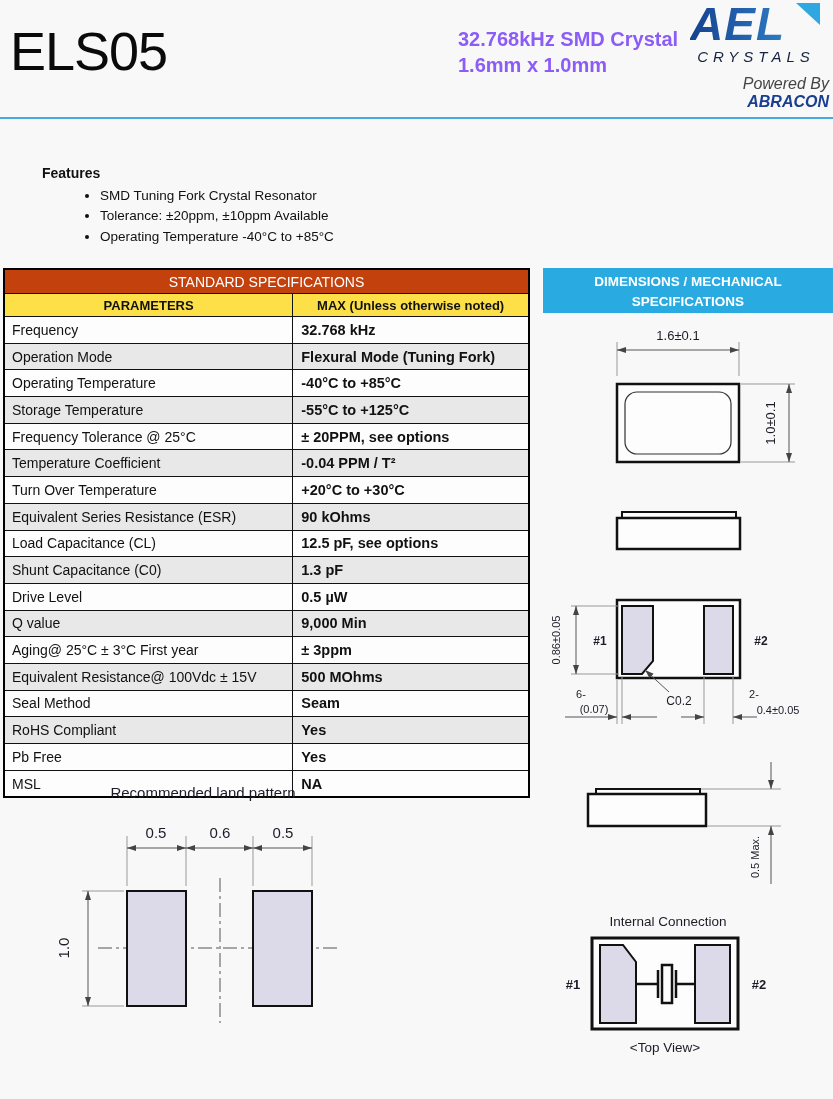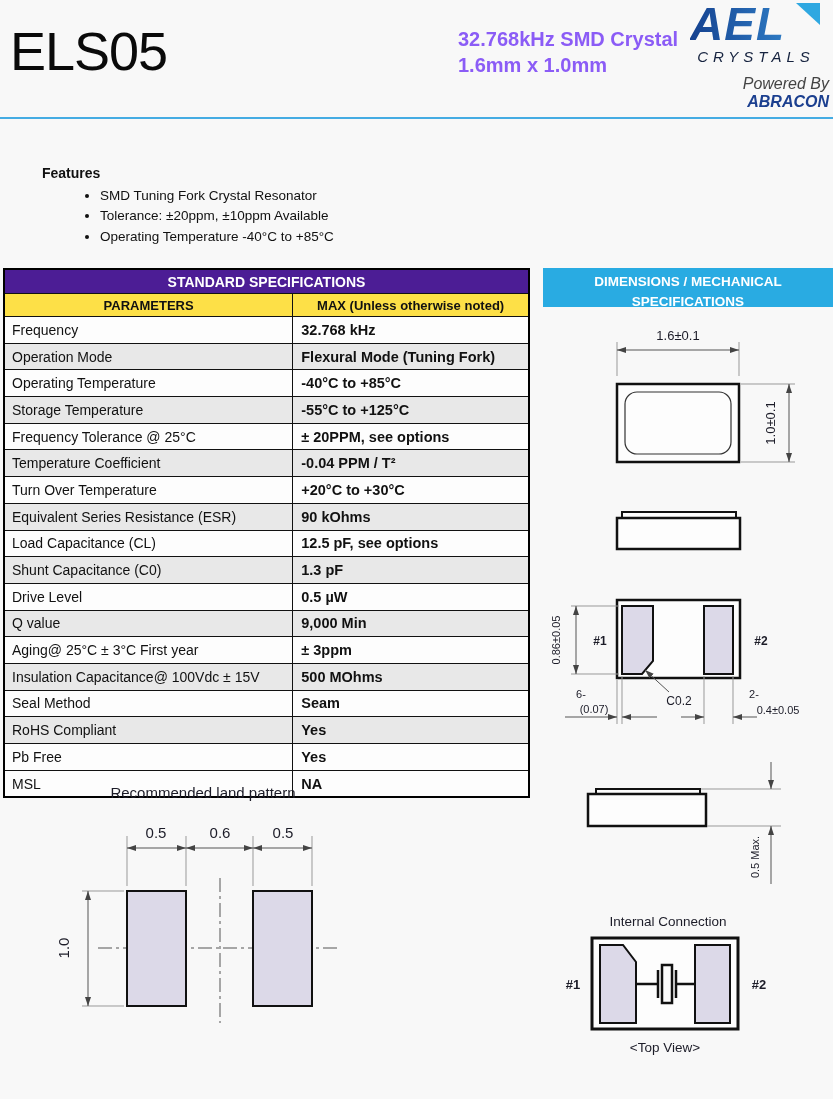--- a/index.html
+++ b/index.html
@@ -16,31 +16,31 @@
   .header-divider { position:absolute; left:0; top:117px; width:833px; height:2px; background:#45ace3; }
 
   
   .features-title { position:absolute; left:42px; top:165px; font-size:14px; font-weight:700; }
   .features-list { position:absolute; left:72px; top:186px; margin:0; padding:0 0 0 28px; font-size:13.5px; }
   .features-list li { line-height:20.3px; }
 
   
   .spec-table { position:absolute; left:3px; top:268px; width:527px; border-collapse:collapse; table-layout:fixed; border:2px solid #000; }
   .spec-table th, .spec-table td { border:1px solid #111; font-size:14px; overflow:hidden; white-space:nowrap; }
-  .spec-title th { background:#4c1d95; color:#fff; font-size:14px; font-weight:700; height:21px; text-align:center; }
+  .spec-title th { background:#c2410c; color:#fff; font-size:14px; font-weight:400; height:21px; text-align:center; }
   .spec-head td { background:#fde047; font-weight:700; font-size:13px; text-align:center; height:20px; }
   .spec-table td.param { padding-left:7px; height:23.7px; }
   .spec-table td.value { padding-left:8px; font-weight:700; font-size:14.5px; }
   .spec-table tbody tr:nth-child(even) td { background:#e8e8e8; }
   .spec-table tbody tr:nth-child(odd) td { background:#fdfdfd; }
   .spec-table tbody tr.force-white td { background:#fdfdfd; }
   .col-param { width:55%; } .col-value { width:45%; }
 
   
-  .dim-header { position:absolute; left:543px; top:268px; width:290px; height:39px; background:#29abe2; color:#fff; font-size:13.5px; font-weight:700; text-align:center; line-height:20px; padding-top:4px; box-sizing:border-box; }
+  .dim-header { position:absolute; left:543px; top:268px; width:290px; height:45px; background:#29abe2; color:#fff; font-size:13.5px; font-weight:700; text-align:center; line-height:20px; padding-top:4px; box-sizing:border-box; }
   .dim-svg { position:absolute; left:543px; top:316px; }
   .land-svg { position:absolute; left:40px; top:778px; }
 
   .footer-note { position:absolute; left:0; top:1081px; width:833px; text-align:center; font-size:14.5px; color:#0d0d18; }
 
   
   .part { fill:#fdfdfd; stroke:#111; stroke-width:2.5; }
   .part-thin { fill:#fdfdfd; stroke:#111; stroke-width:2; }
   .pad { fill:#dcd9e8; stroke:#111; stroke-width:2; }
   .dimline { stroke:#555; stroke-width:1; fill:none; }
@@ -145,21 +145,21 @@
         </tr>
       <tr>
           <td class="param">Q value</td>
           <td class="value">9,000 Min</td>
         </tr>
       <tr>
           <td class="param">Aging@ 25°C ± 3°C First year</td>
           <td class="value">± 3ppm</td>
         </tr>
       <tr>
-          <td class="param">Insulation Capacitance@ 100Vdc ± 15V</td>
+          <td class="param">Equivalent Resistance@ 100Vdc ± 15V</td>
           <td class="value">500 MOhms</td>
         </tr>
       <tr>
           <td class="param">Seal Method</td>
           <td class="value">Seam</td>
         </tr>
       <tr>
           <td class="param">RoHS Compliant</td>
           <td class="value">Yes</td>
         </tr>

